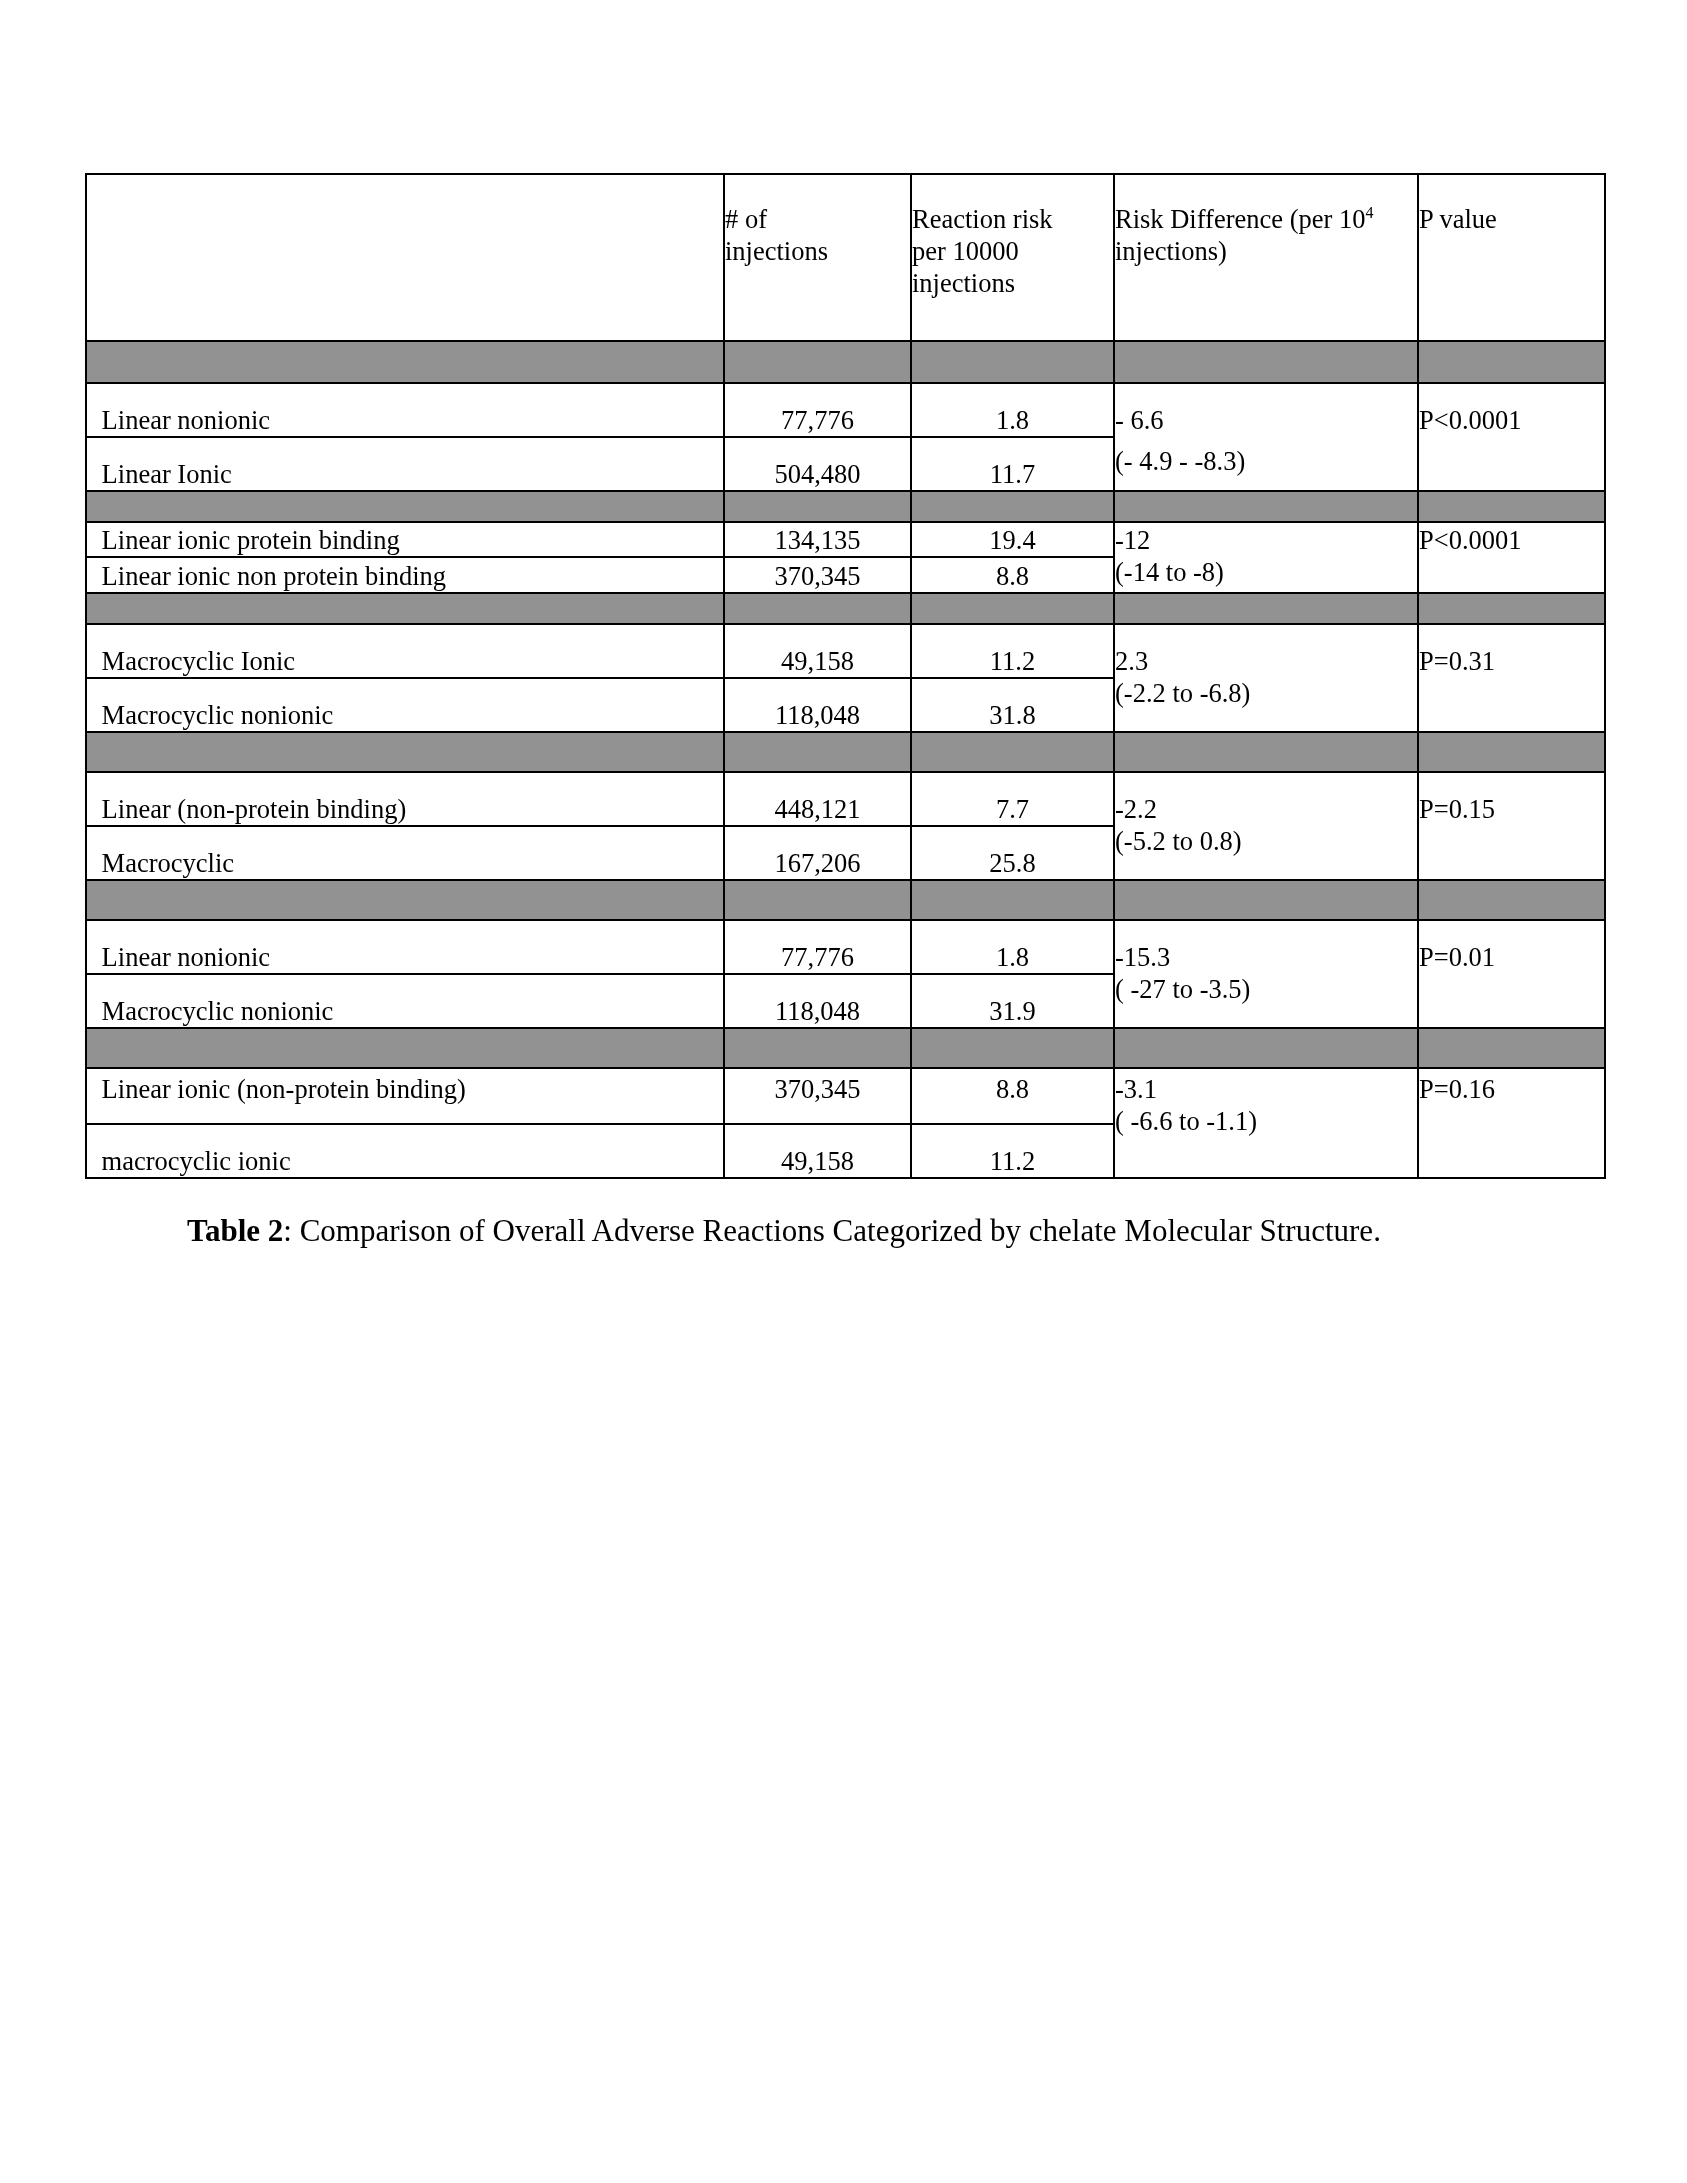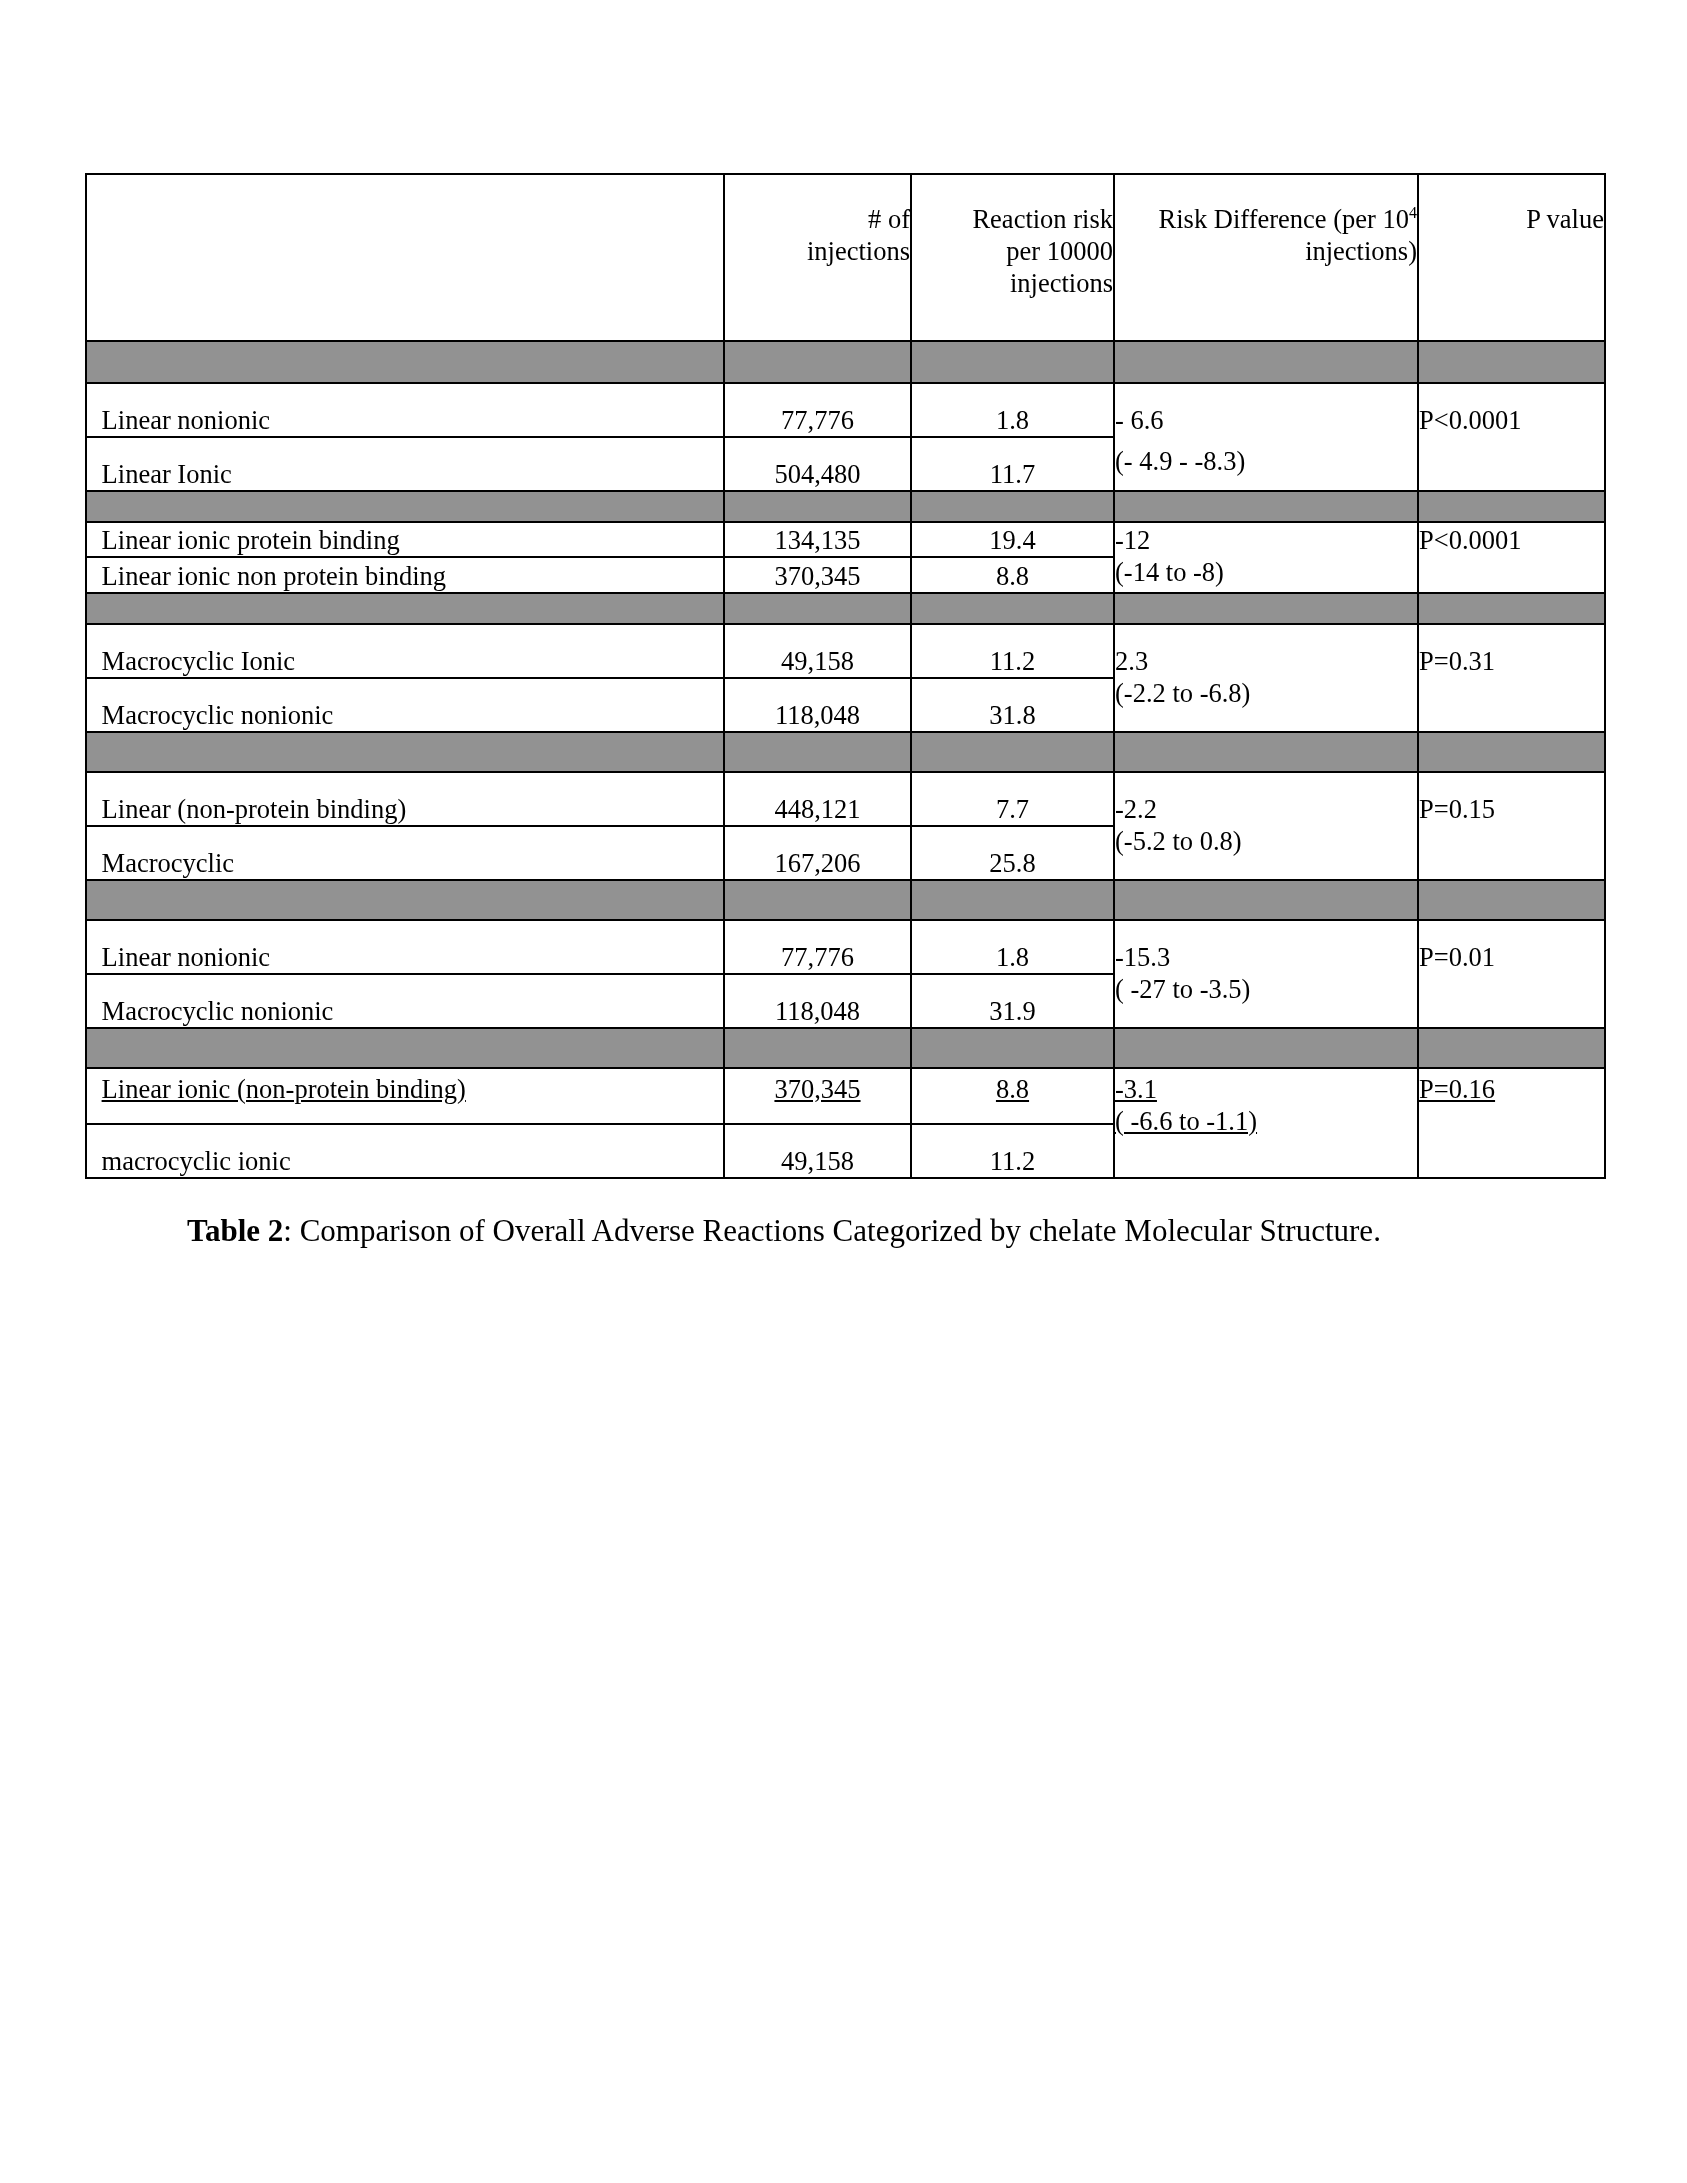--- a/index.html
+++ b/index.html
@@ -3,30 +3,30 @@
 <meta charset="utf-8">
 <style>
   html, body { margin: 0; padding: 0; background: #ffffff; }
   body { width: 1687px; height: 2183px; position: relative; overflow: hidden;
          font-family: "Liberation Serif", "DejaVu Serif", serif; color: #000; }
   table.t { position: absolute; left: 85px; top: 173px; width: 1520px;
             border-collapse: collapse; table-layout: fixed; font-size: 26.5px; line-height: 32px; }
   table.t td { border: 2px solid #000; padding: 0; vertical-align: top; }
   col.c0 { width: 638px; } col.c1 { width: 187px; } col.c2 { width: 203px; }
   col.c3 { width: 304px; } col.c4 { width: 187px; }
-  tr.hdr td { height: 167px; text-align: right; padding-top: 28px; box-sizing: border-box; }
+  tr.hdr td { height: 167px; text-align: left; padding-top: 28px; box-sizing: border-box; }
   tr.gray td { background: #929292; }
   tr.gray.g1 td { height: 40px; } tr.gray.g2 td { height: 29px; } tr.gray.g3 td { height: 29px; }
   tr.gray.g4 td { height: 38px; } tr.gray.g5 td { height: 38px; } tr.gray.g6 td { height: 38px; }
   td.lbl { padding-left: 14.6px !important; text-align: left; }
   td.num { text-align: center; }
   td.rd, td.pv { text-align: left; }
   tr.r td { height: 40px; padding-top: 20px; box-sizing: border-box; }
   tr.rs td { height: 32px; padding-top: 1.3px; box-sizing: border-box; }
-  tr.rt td { height: 56px; padding-top: 4px; box-sizing: border-box; text-decoration: underline; }
+  tr.rt td { height: 56px; padding-top: 4px; box-sizing: border-box; }
   td.rd .l2 { display: block; }
   td.rd.gap .l2 { margin-top: 9.3px; }
   sup { font-size: 16px; line-height: 0; vertical-align: super; }
   .caption { position: absolute; left: 0; width: 1568px; top: 1211px; text-align: center;
              font-size: 31px; line-height: 40px; }
   .caption b { font-weight: bold; }
 </style>
 </head>
 <body>
 

